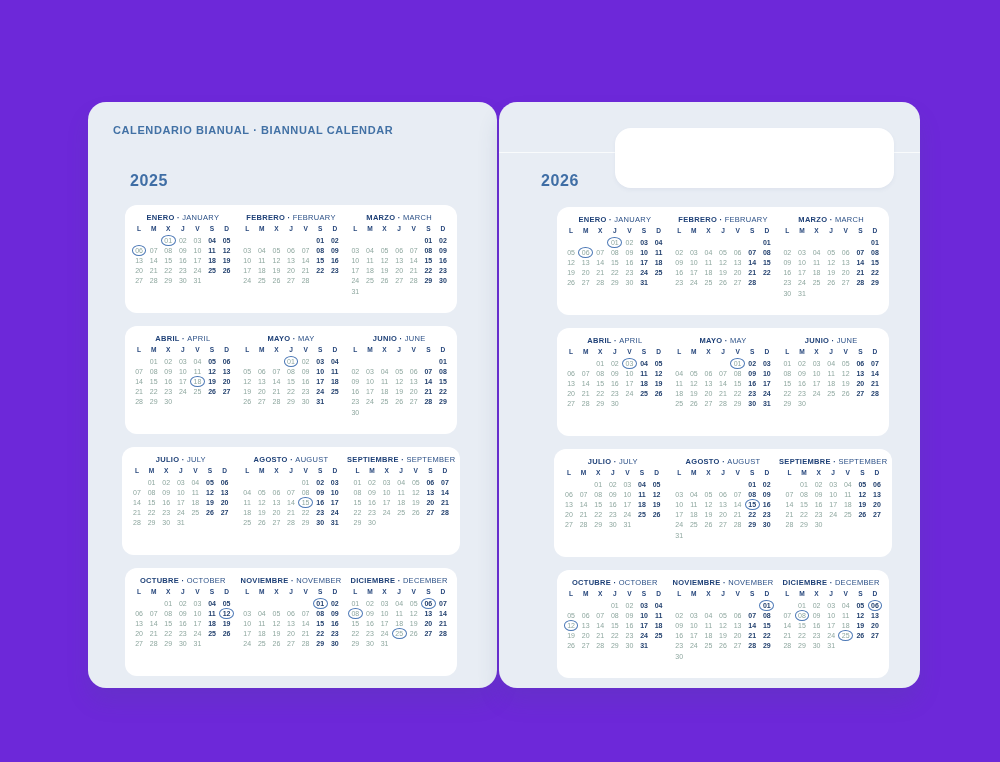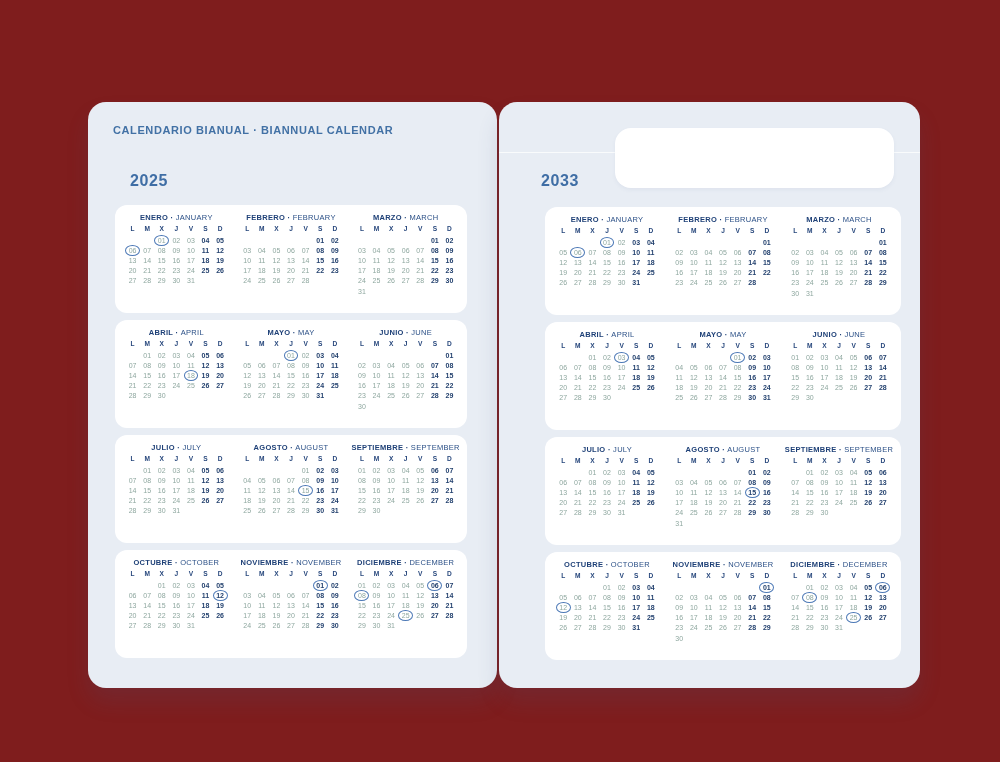--- a/index.html
+++ b/index.html
@@ -1,36 +1,36 @@
 <!DOCTYPE html>
 <html><head>
 <meta charset="utf-8">
 <style>
   * { margin:0; padding:0; box-sizing:border-box; }
   html,body { width:1000px; height:762px; background:#ffffff;
     font-family:"Liberation Sans", sans-serif; overflow:hidden; }
-  .canvas { position:relative; width:1000px; height:762px; background:#7f1d1d; }
+  .canvas { position:relative; width:1000px; height:762px; background:#6d28d9; }
 
   .page { position:absolute; top:102px; height:586px; background:#e8edf4;
     border-radius:18px; box-shadow:0 14px 22px rgba(70,90,130,0.16); }
   .page-left  { left:88px;  width:409px; }
   .page-right { left:499px; width:421px; }
 
   .crease { position:absolute; top:50px; left:0; right:0; height:1px;
     background:rgba(255,255,255,0.75); }
 
   .page-title { position:absolute; left:25px; top:22px; font-size:11px;
     font-weight:bold; color:#4271a5; letter-spacing:0.6px; }
   .year-label { position:absolute; left:42px; top:70px; font-size:16px;
     font-weight:bold; color:#3f6ea5; letter-spacing:0.6px; }
 
   .name-box { position:absolute; left:116px; top:26px; width:279px; height:60px;
     background:#ffffff; border-radius:16px; box-shadow:0 2px 4px rgba(70,90,130,0.06); }
 
-  .months-col { position:absolute; display:flex; flex-direction:column; gap:7px; }
+  .months-col { position:absolute; display:flex; flex-direction:column; gap:13px;align-items:center; }
   .page-left  .months-col { left:27px; top:103px; width:352px; }
   .page-right .months-col { left:46px; top:105px; width:356px; }
 
   .row-card { background:#ffffff; border-radius:12px; height:108px;
     display:flex; gap:6px; padding:5px 7px; }
 
   .month { flex:1; display:flex; flex-direction:column; align-items:center; min-width:0; }
   .month-title { font-size:7.5px; color:#1e4077; letter-spacing:0.3px;
     white-space:nowrap; margin:3px 0 2px; }
   .month-title .es { font-weight:bold; }
@@ -1371,21 +1371,21 @@
               <div class="cell we"></div>
             </div>
           </div>
         </div>
       </div>
   </div>
 
   <div class="page page-right">
     <div class="crease"></div>
     <div class="name-box"></div>
-    <div class="year-label">2033</div>
+    <div class="year-label">2026</div>
     <div class="months-col">
         <div class="row-card">
           <div class="month">
             <div class="month-title"><span class="es">ENERO</span><span class="sep"> · </span><span class="en">JANUARY</span></div>
             <div class="grid">
               <div class="cell dow">L</div>
               <div class="cell dow">M</div>
               <div class="cell dow">X</div>
               <div class="cell dow">J</div>
               <div class="cell dow">V</div>

